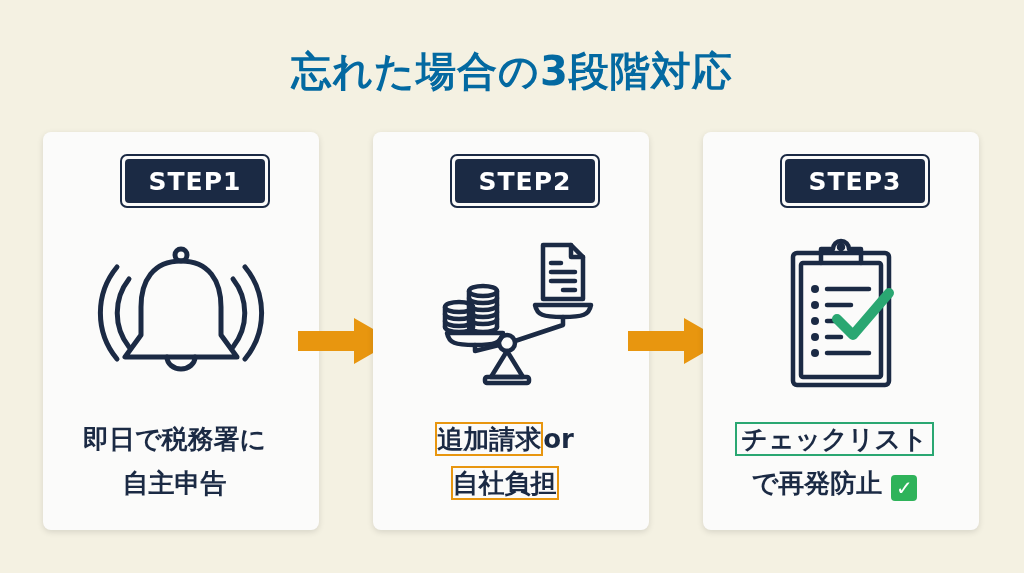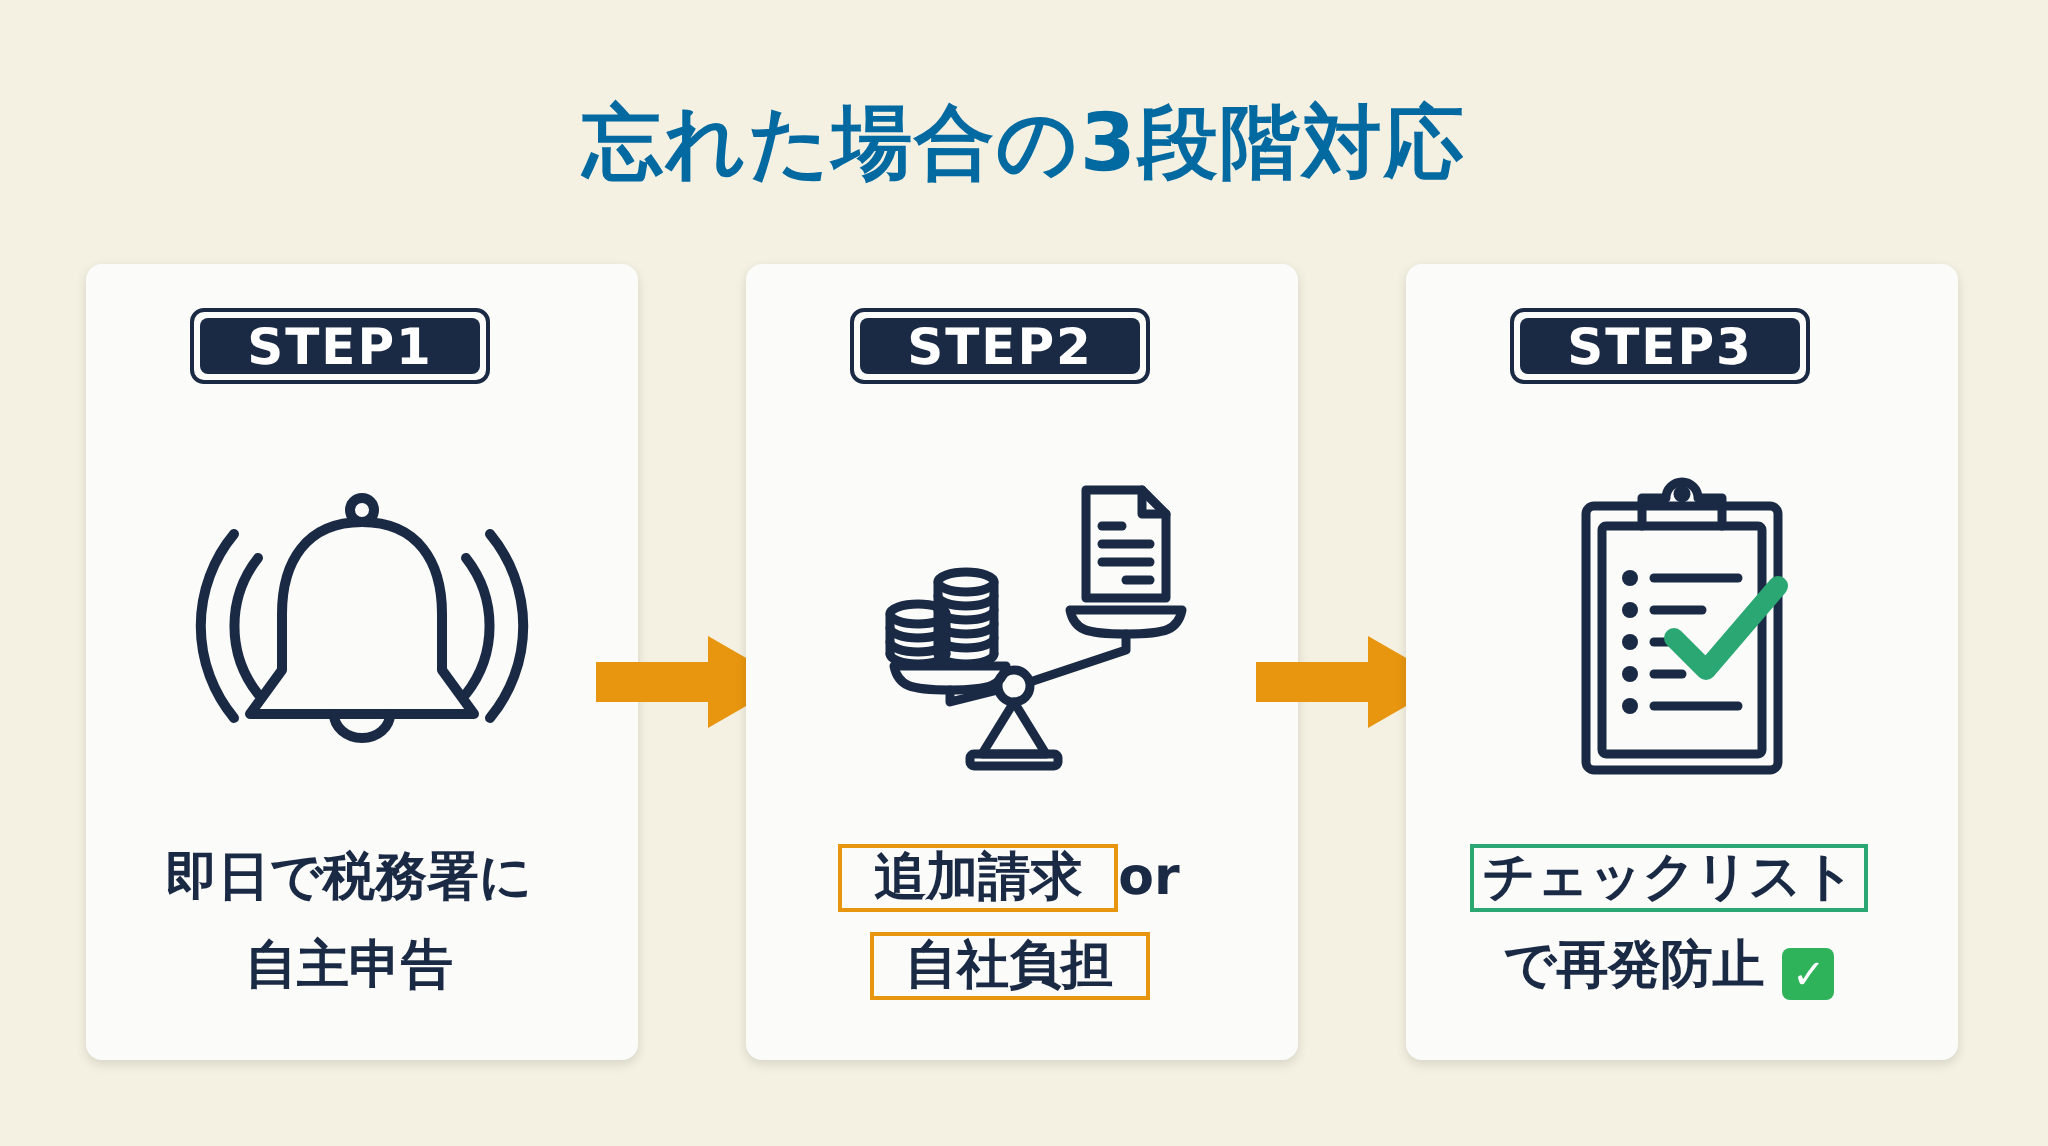--- a/index.html
+++ b/index.html
@@ -15,37 +15,37 @@
   }
   .card {
     position:absolute; top:132px; width:276px; height:398px;
     background:#fbfbfa; border-radius:8px;
     box-shadow:0 2px 6px rgba(0,0,0,0.12);
   }
   .card1 { left:43px; }
   .card2 { left:373px;text-decoration:underline; }
   .card3 { left:703px;text-decoration:underline; }
   .badge {
-    position:absolute; left:52px; top:22px; width:150px; height:38px;
+    position:absolute; left:77px; top:22px; width:150px; height:54px;
     box-sizing:border-box; border:2px solid #1b2a44; border-radius:7px;
     padding:3px;
   }
   .badge-inner {
     width:100%; height:100%; background:#1b2a44; border-radius:4px;
     color:#fff; font-weight:bold; font-size:25px; display:flex;
     align-items:center; justify-content:center; letter-spacing:1px;
   }
   .icon {
     position:absolute; left:38px; top:105px; width:200px; height:160px;
   }
   .label {
     position:absolute; left:0; top:285px; width:263px; text-align:center;
     font-size:26px; font-weight:bold; color:#1b2a44; line-height:44px;
   }
-  .hl-orange { border:2px solid #e8960f; padding:0 16px; }
+  .hl-orange { border:2px solid #e8960f; padding:0 0; }
   .hl-green { border:2px solid #2aa772; padding:0 4px;margin-top:12px; }
   .check-emoji {
     display:inline-block; width:26px; height:26px; background:#2fb35a;
     border-radius:4px; color:#fff; font-size:20px; line-height:26px;
     text-align:center; vertical-align:-3px;
   }
   .arrow { position:absolute; top:318px; width:96px; height:46px; }
   .arrow1 { left:298px; }
   .arrow2 { left:628px; }
 </style>

